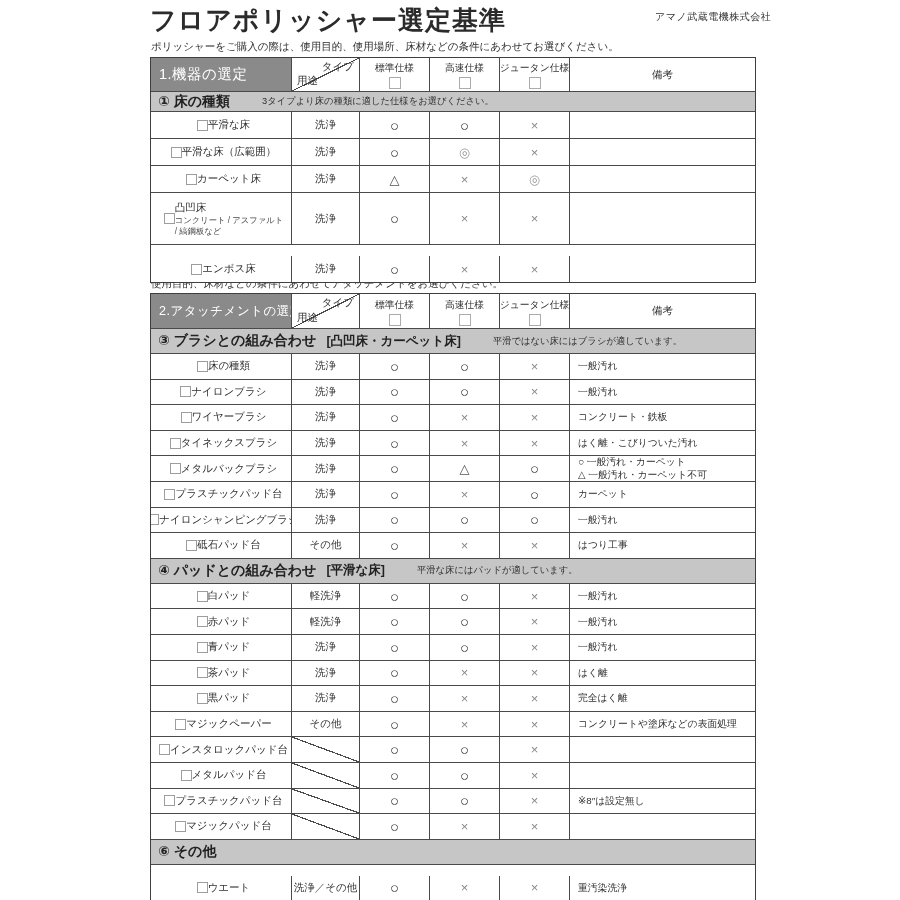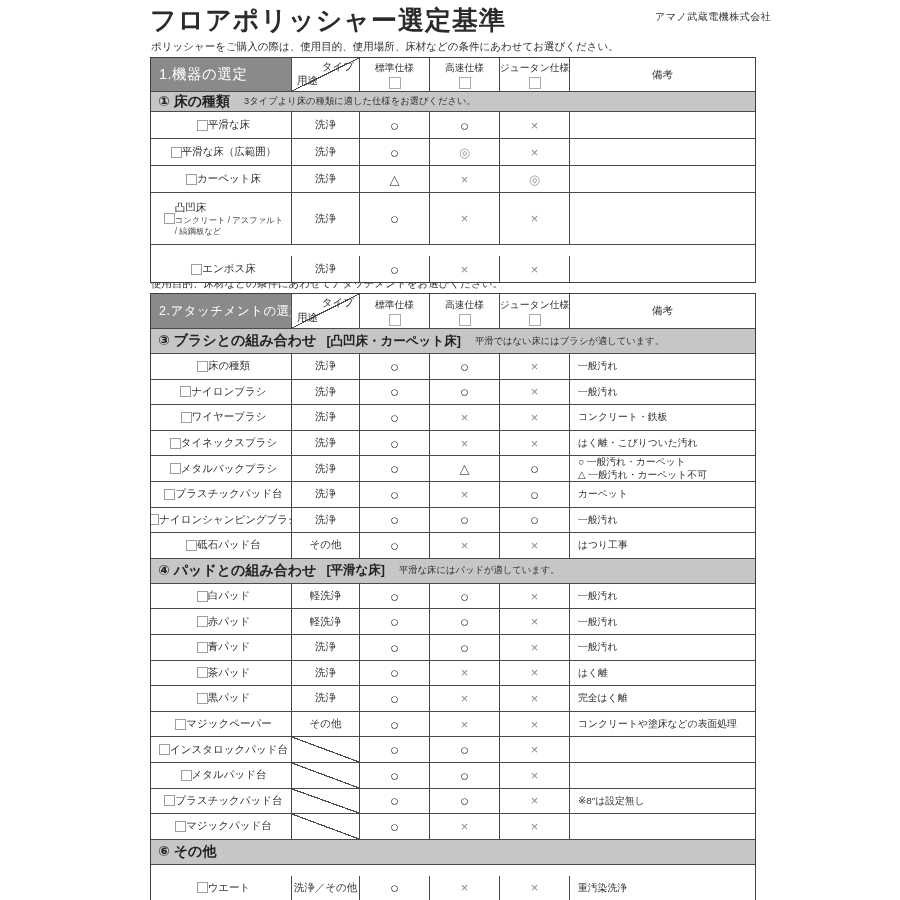--- a/index.html
+++ b/index.html
@@ -33,21 +33,21 @@
   .h-remarks span{font-size:10.5px;}
 
   .cb{display:inline-block;width:11px;height:11px;border:1px solid #9d9d9d;background:#fff;box-sizing:border-box;flex-shrink:0;}
   .hcb{width:12px;height:12px;border-color:#ababab;}
 
   .sec-row{display:flex;align-items:center;background:#c6c6c6;border-bottom:1px solid #4a4a4a;padding-left:7px;box-sizing:border-box;}
   .t1 .sec-row{height:20px;}
   .t2 .sec-row{height:25px;}
   .sec-heading{font-size:14px;font-weight:600;color:#222;white-space:nowrap;}
   .sec-bracket{font-size:12.5px;font-weight:600;color:#222;margin-left:10px;white-space:nowrap;}
-  .sec-note{font-size:9.3px;color:#2f2f2f;margin-left:14px;white-space:nowrap;}
+  .sec-note{font-size:9.3px;color:#2f2f2f;margin-left:32px;white-space:nowrap;}
 
   .row{border-bottom:1px solid #4a4a4a;}
   .tbody > :last-child{border-bottom:none;margin-top:11px;}
   .t1 .row{height:26px;}
   .t1 .row.tall{height:51px;}
   .t2 .row{height:24.6px;}
 
   .c-label{justify-content:center;padding-left:5px;}
   .lbl{display:flex;flex-direction:column;justify-content:center;}
   .lbl-main{font-size:10.5px;color:#2f2f2f;white-space:nowrap;}

